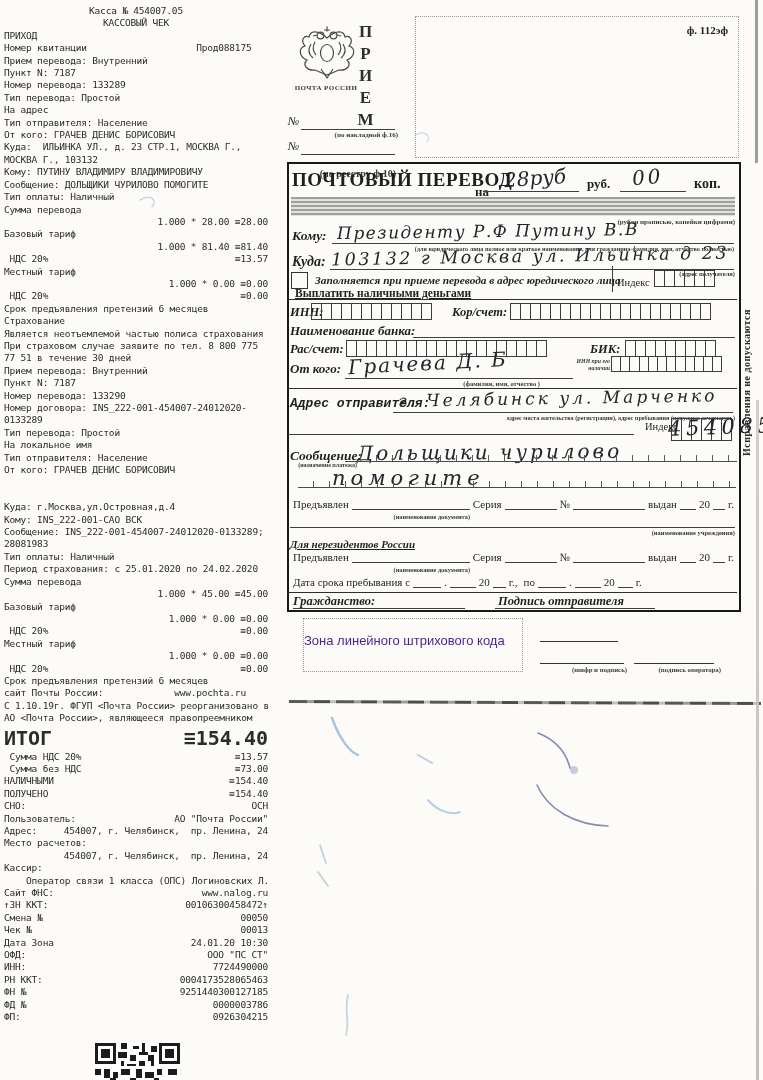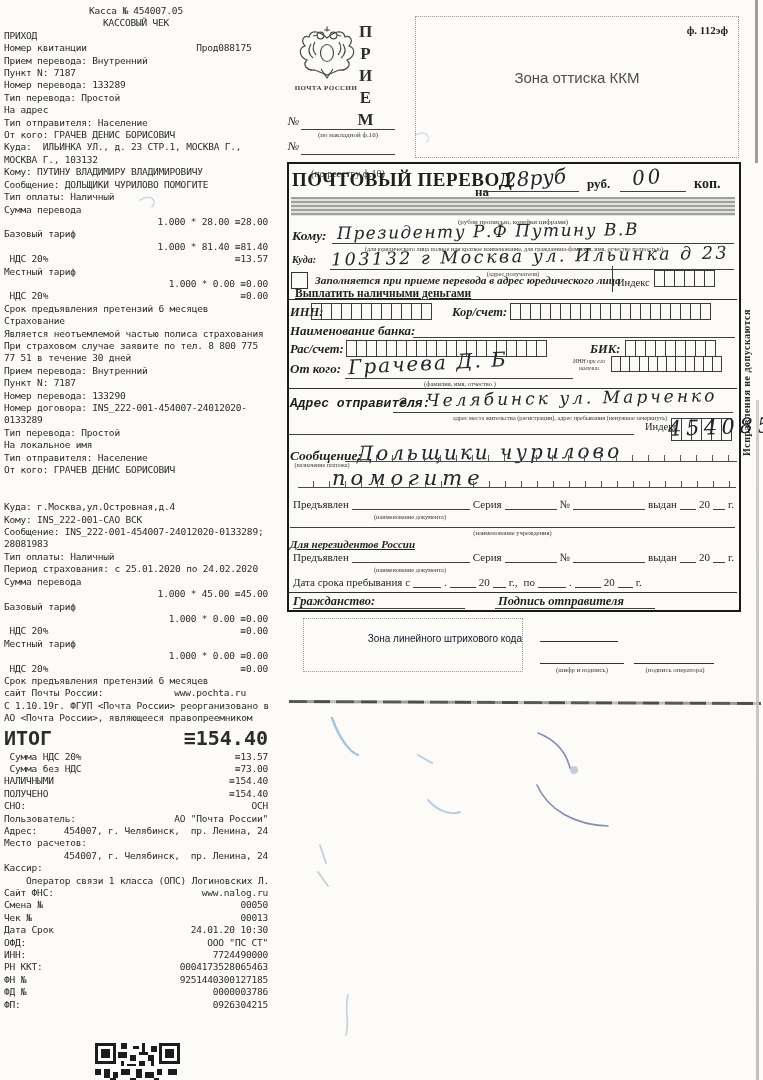--- a/index.html
+++ b/index.html
@@ -11,21 +11,21 @@
            letter-spacing:-0.2px;line-height:12.4px;color:#2b2b2b;text-align:center;}
   .rl{display:flex;white-space:pre;}
   .rl.c{justify-content:center;}
   .rl.r{justify-content:flex-end;}
   .rl.lr{justify-content:space-between;}
   .rl.big{justify-content:space-between;font-size:20px;font-weight:bold;
           line-height:26px;letter-spacing:0;}
   
   .abs{position:absolute;}
   .fl{font-style:italic;font-weight:bold;}          
-  .cap{font-size:6.3px;color:#3a3a3a;text-align:center;letter-spacing:0;}
+  .cap{font-size:6.3px;color:#3a3a3a;text-align:right;letter-spacing:0;font-weight:bold;}
   .ul{position:absolute;height:0;border-bottom:1px solid #3f3f3f;}
   .hw{position:absolute;font-family:"DejaVu Serif",serif;font-style:italic;
       color:#23242c;white-space:nowrap;}
   .cellrow{position:absolute;display:flex;}
   .cellrow .cell{box-sizing:border-box;width:var(--cw,11px);height:var(--ch,17px);
                  border:1px solid #3c3c3c;margin-left:-1px;background:transparent;}
   .box{position:absolute;border:2.5px solid #191919;}
   .dotbox{position:absolute;border:1.5px dotted #999;}
   .stripes{position:absolute;background:repeating-linear-gradient(
             to bottom,#8f8f8d 0 2px,#dddddb 2px 4px);opacity:.85;}
@@ -110,23 +110,24 @@
     <div class="rl lr"><span>НАЛИЧНЫМИ</span><span>≡154.40</span></div>
     <div class="rl lr"><span>ПОЛУЧЕНО</span><span>≡154.40</span></div>
     <div class="rl lr"><span>СНО:</span><span>ОСН</span></div>
     <div class="rl lr"><span>Пользователь:</span><span>АО "Почта России"</span></div>
     <div class="rl lr"><span>Адрес:</span><span>454007, г. Челябинск,  пр. Ленина, 24</span></div>
     <div class="rl l">Место расчетов:</div>
     <div class="rl r">454007, г. Челябинск,  пр. Ленина, 24</div>
     <div class="rl l">Кассир:</div>
     <div class="rl l">    Оператор связи 1 класса (ОПС) Логиновских Л.</div>
     <div class="rl lr"><span>Сайт ФНС:</span><span>www.nalog.ru</span></div>
+    <div class="rl lr"><span>↑ЗН ККТ:</span><span>00106300458472↑</span></div>
     <div class="rl lr"><span>Смена №</span><span>00050</span></div>
     <div class="rl lr"><span>Чек №</span><span>00013</span></div>
-    <div class="rl lr"><span>Дата Срок</span><span>24.01.20 10:30</span></div>
+    <div class="rl lr"><span>Дата Зона</span><span>24.01.20 10:30</span></div>
     <div class="rl lr"><span>ОФД:</span><span>ООО "ПС СТ"</span></div>
     <div class="rl lr"><span>ИНН:</span><span>7724490000</span></div>
     <div class="rl lr"><span>РН ККТ:</span><span>0004173528065463</span></div>
     <div class="rl lr"><span>ФН №</span><span>9251440300127185</span></div>
     <div class="rl lr"><span>ФД №</span><span>0000003786</span></div>
     <div class="rl lr"><span>ФП:</span><span>0926304215</span></div>
   </div>
 
 <svg class="abs" style="left:95px;top:1043px" width="85" height="85" viewBox="0 0 29 29" shape-rendering="crispEdges">
   <rect width="29" height="29" fill="#fff"></rect>
@@ -201,21 +202,20 @@
     <ellipse cx="30" cy="31" rx="6.5" ry="8.5"></ellipse>
     <path d="M24,47 L30,56 L36,47 M14,22 q-5,8 2,14 M46,22 q5,8 -2,14 M18,20 q-4,7 1,13 M42,20 q4,7 -1,13"></path>
   </g>
 </svg>
 <div class="abs" style="left:286px;top:84px;width:80px;text-align:center;font-weight:bold;font-size:7px;letter-spacing:.4px;color:#3b3b3b;">ПОЧТА РОССИИ</div>
 
 <div class="abs priem" style="left:355px;top:22px;height:80px;">ПРИЕМ</div>
 
 <div class="dotbox" style="left:415px;top:16px;width:322px;height:140px;">
   <div class="abs" style="right:10px;top:7px;font-weight:bold;font-size:11px;">ф. 112эф</div>
-  <div style="margin-top:52px;text-align:center;font-family:'Liberation Sans',sans-serif;font-size:15px;color:#4e4e4e;">Зона оттиска ККМ</div>
 </div>
 
 <div class="abs" style="left:288px;top:114px;font-size:12px;font-style:italic;">№</div>
 <div class="ul" style="left:301px;top:129px;width:94px;"></div>
 <div class="abs cap" style="left:298px;top:131px;width:100px;font-size:7px;">(по накладной ф.16)</div>
 <div class="abs" style="left:288px;top:139px;font-size:12px;font-style:italic;">№</div>
 <div class="ul" style="left:301px;top:154px;width:94px;"></div>
 <div class="abs cap" style="left:300px;top:168px;width:96px;font-size:10px;">(по реестру ф.10)</div>
 
 <div class="box" style="left:287px;top:162px;width:450px;height:446px;"></div>
@@ -229,21 +229,21 @@
 <div class="hw" style="left:632px;top:165px;font-size:20px;letter-spacing:3px;transform:rotate(-5deg);">00</div>
 <div class="abs" style="left:694px;top:176px;font-weight:bold;font-size:14px;">коп.</div>
 
 <div class="stripes" style="left:291px;top:197px;width:444px;height:19px;"></div>
 <div class="abs cap" style="left:291px;top:218px;width:444px;font-size:7px;">(рубли прописью, копейки цифрами)</div>
 
 <div class="abs fl" style="left:292px;top:228px;font-size:13.5px;">Кому:</div>
 <div class="hw" style="left:337px;top:221px;font-size:17px;letter-spacing:1.5px;transform:rotate(-.8deg);">Президенту Р.Ф Путину В.В</div>
 <div class="ul" style="left:332px;top:243px;width:402px;"></div>
 <div class="abs cap" style="left:294px;top:245px;width:440px;font-size:6.2px;white-space:nowrap;overflow:hidden;">(для юридического лица полное или краткое наименование, для гражданина-фамилия, имя, отчество полностью)</div>
-<div class="abs fl" style="left:292px;top:254px;font-size:10px;">Куда:</div>
+<div class="abs fl" style="left:292px;top:254px;font-size:14px;">Куда:</div>
 <div class="hw" style="left:331px;top:246px;font-size:17.5px;letter-spacing:2.5px;transform:rotate(-1deg);">103132 г Москва ул. Ильинка д 23</div>
 <div class="ul" style="left:330px;top:269px;width:404px;"></div>
 <div class="abs cap" style="left:291px;top:270px;width:444px;font-size:6.5px;">(адрес получателя)</div>
 
 <div class="chk" style="left:291px;top:272px;width:15px;height:15px;"></div>
 <div class="abs fl" style="left:315px;top:274px;font-size:11.3px;white-space:nowrap;">Заполняется при приеме перевода в адрес юредического лица</div>
 <div class="abs" style="left:612px;top:266px;width:1px;height:26px;background:#3c3c3c;"></div>
 <div class="abs" style="left:617px;top:277px;font-size:10.5px;">Индекс</div>
 <div class="cellrow" style="left:655px;top:270px;--cw:11px;--ch:17px;">
     <div class="cell"></div>
@@ -429,21 +429,21 @@
   <span class="t">г.</span>
 </div>
 <div class="ul" style="left:287px;top:592px;width:450px;border-color:#2e2e2e;"></div>
 
 <div class="abs fl" style="left:293px;top:594px;font-size:12.5px;">Гражданство:</div>
 <div class="ul" style="left:293px;top:608px;width:172px;"></div>
 <div class="abs fl" style="left:498px;top:594px;font-size:12.5px;">Подпись отправителя</div>
 <div class="ul" style="left:495px;top:608px;width:160px;"></div>
 
 <div class="dotbox" style="left:303px;top:618px;width:218px;height:52px;">
-  <div style="margin-top:14px;text-align:right;font-family:'Liberation Sans',sans-serif;font-size:10px;color:#0f172a;">Зона линейного штрихового кода</div>
+  <div style="margin-top:14px;text-align:left;font-family:'Liberation Sans',sans-serif;font-size:13px;color:#4c1d95;">Зона линейного штрихового кода</div>
 </div>
 
 <div class="ul" style="left:540px;top:641px;width:78px;border-color:#333;"></div>
 <div class="ul" style="left:540px;top:663px;width:84px;border-color:#333;"></div>
 <div class="abs cap" style="left:537px;top:666px;width:90px;font-size:6.8px;">(шифр и подпись)</div>
 <div class="ul" style="left:634px;top:663px;width:80px;border-color:#333;"></div>
 <div class="abs cap" style="left:629px;top:666px;width:92px;font-size:6.8px;">(подпись оператора)</div>
 
 <div class="noisy" style="left:289px;top:701px;width:472px;"></div>
 

